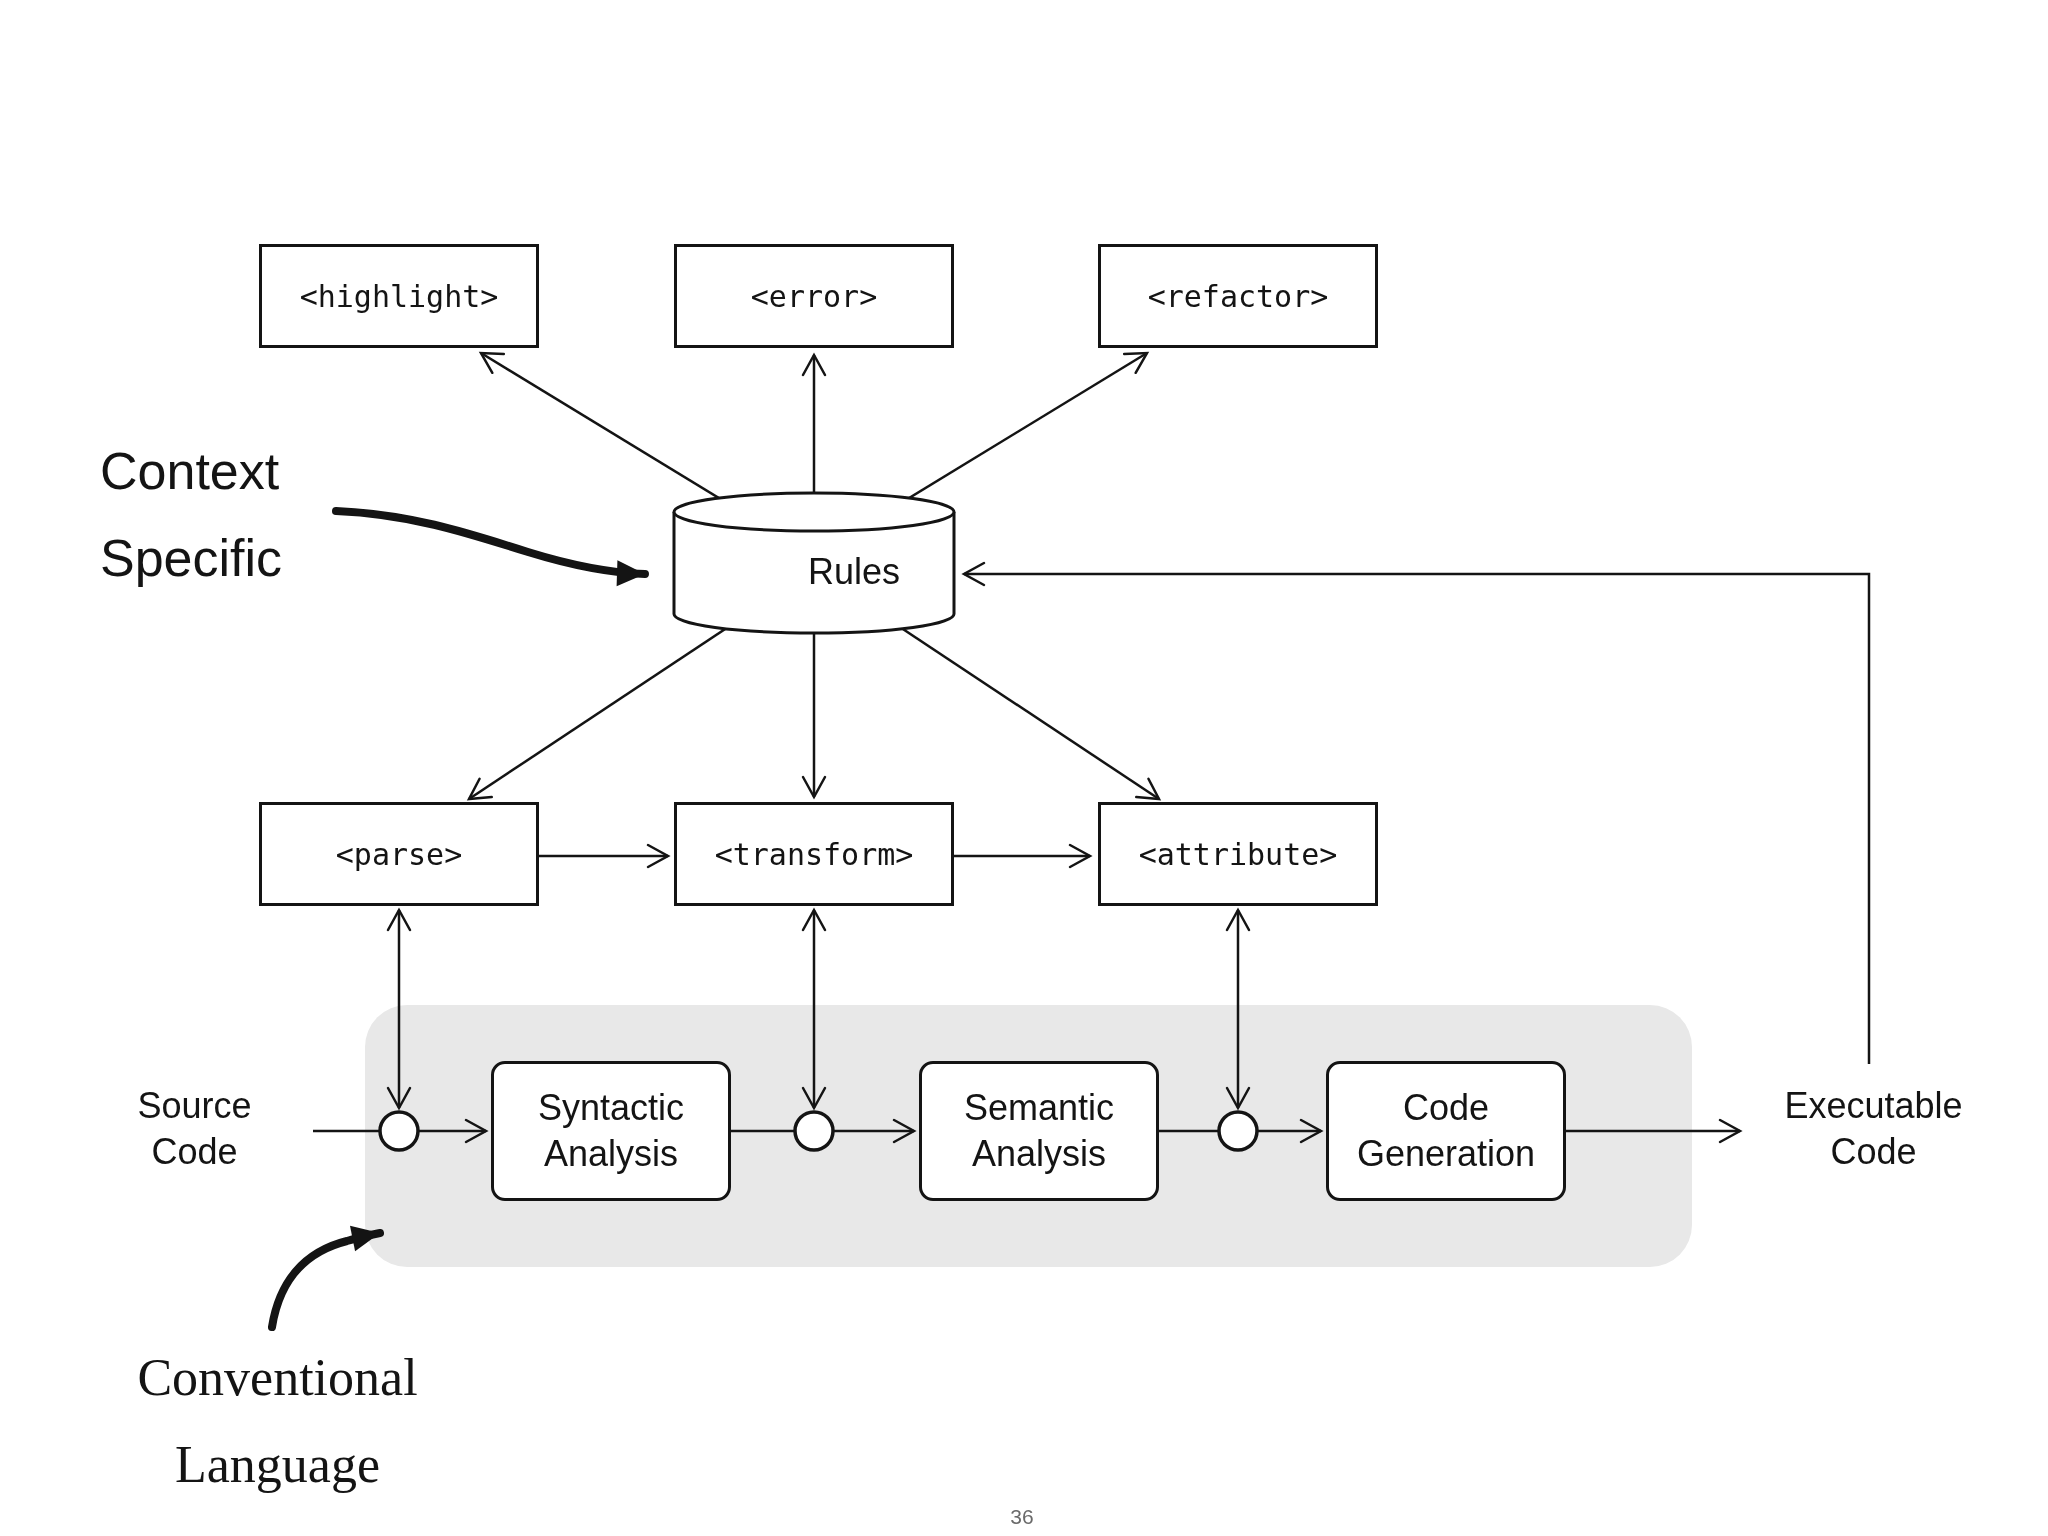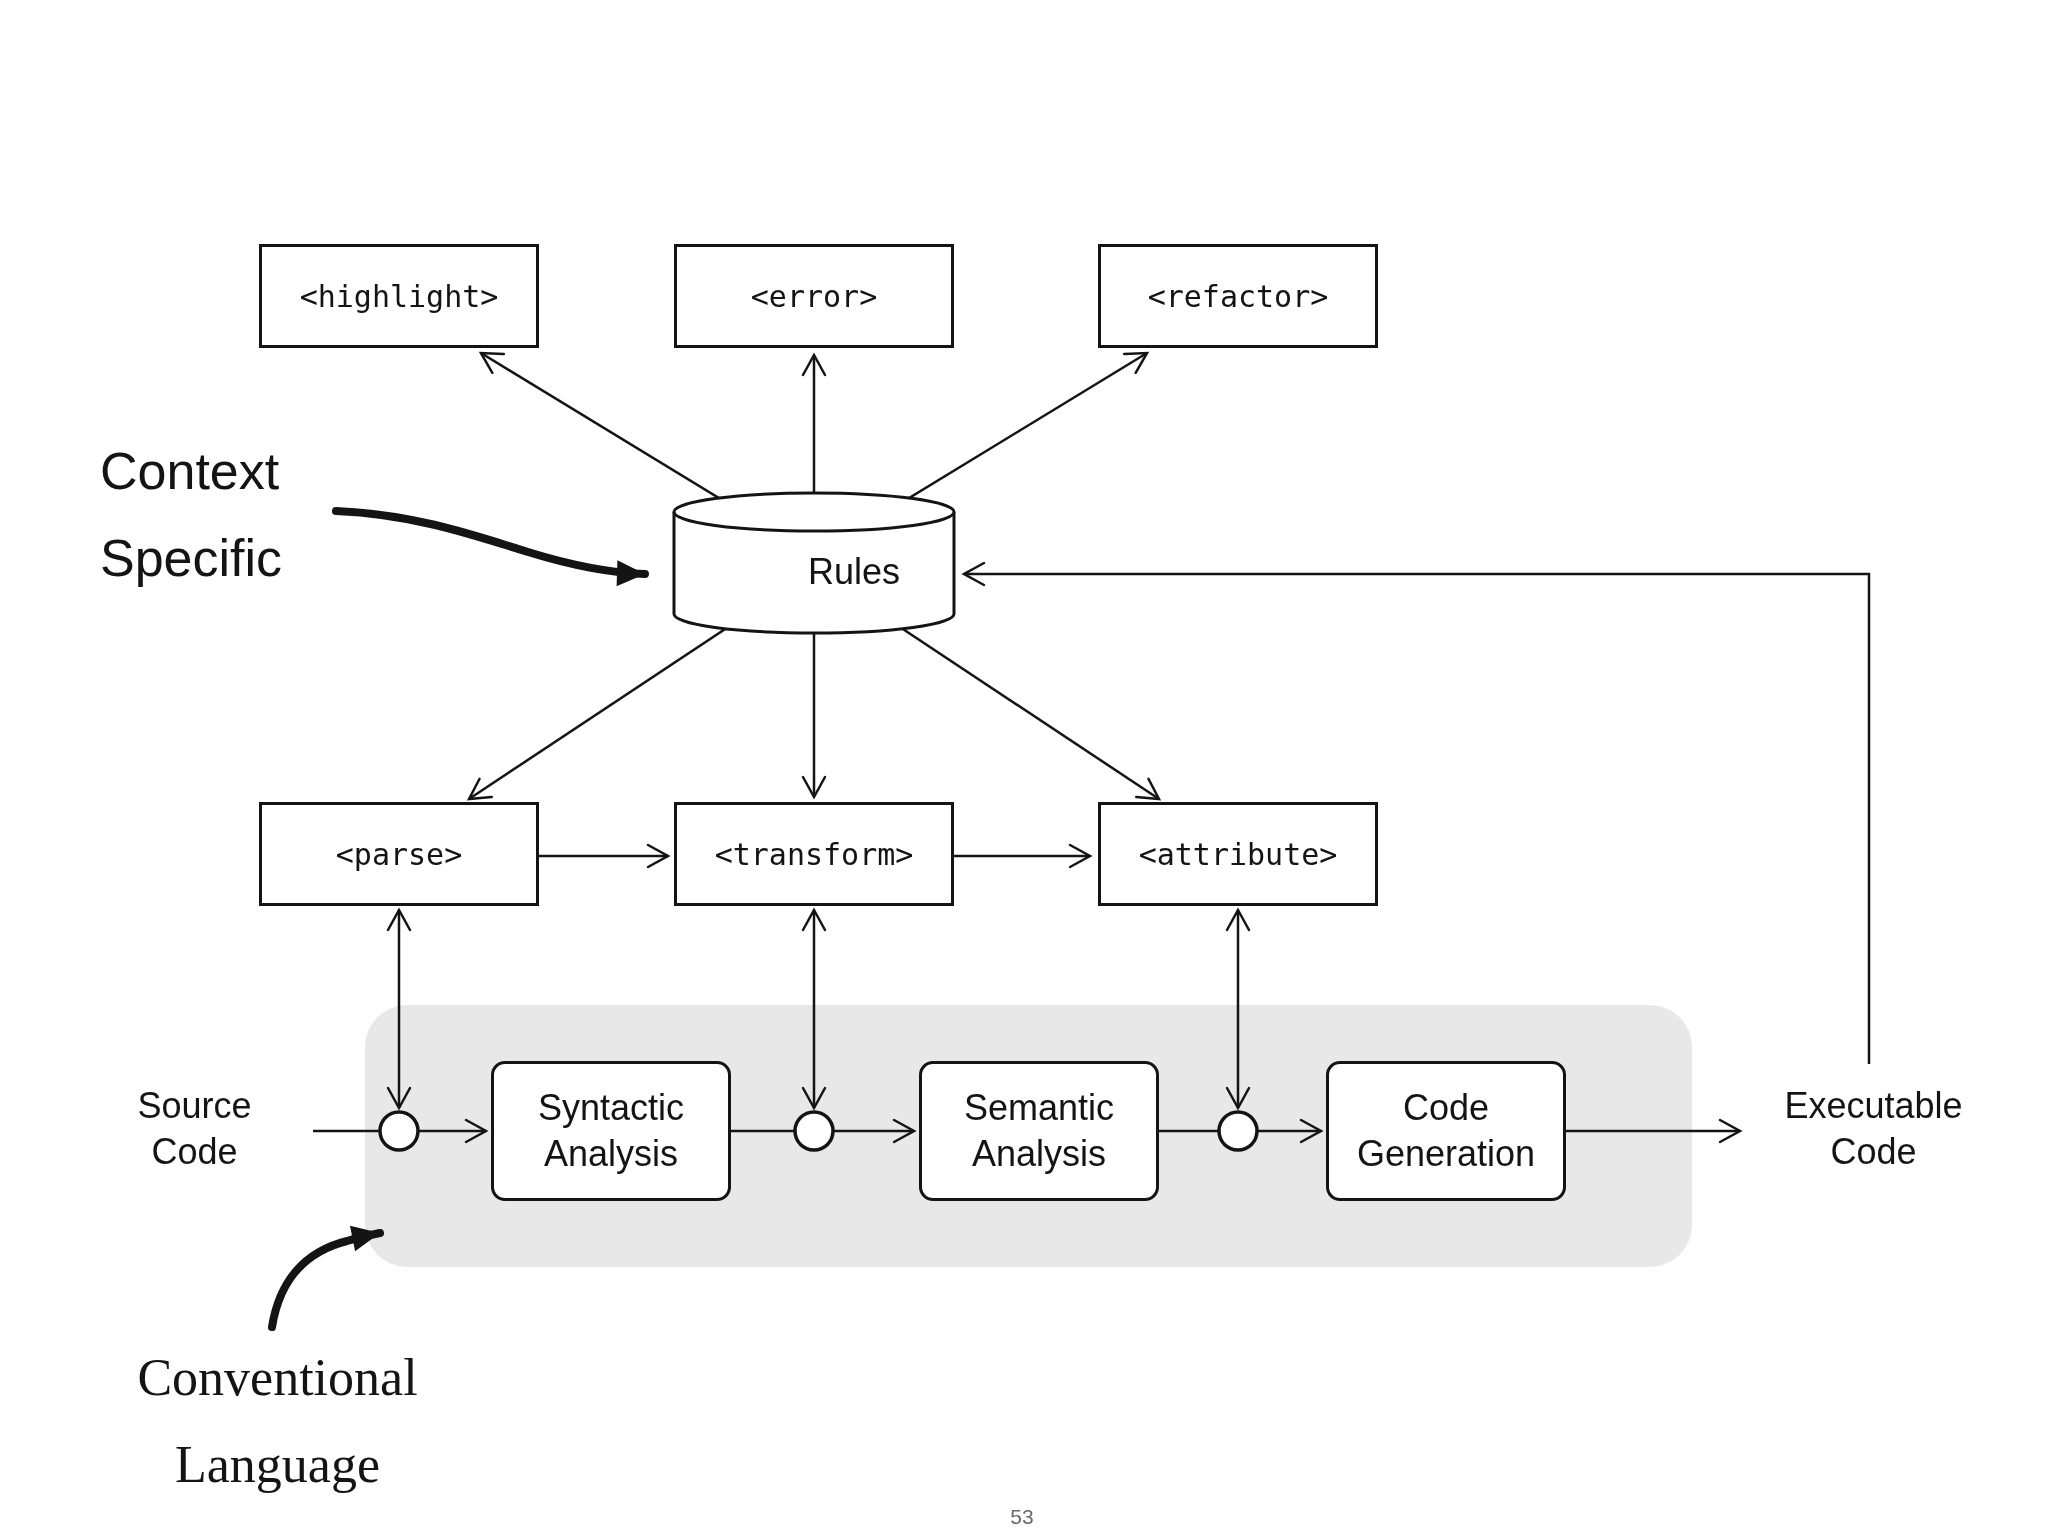--- a/index.html
+++ b/index.html
@@ -180,15 +180,15 @@
   <div class="abs endpoint src-label">Source
 Code</div>
   <div class="abs endpoint exe-label">Executable
 Code</div>
 
   <div class="abs bignote ctx-note">Context
 Specific</div>
   <div class="abs bignote conv-note">Conventional
 Language</div>
 
-  <div class="abs pagenum">53</div>
+  <div class="abs pagenum">36</div>
 
 </div>
 
 </body></html>

